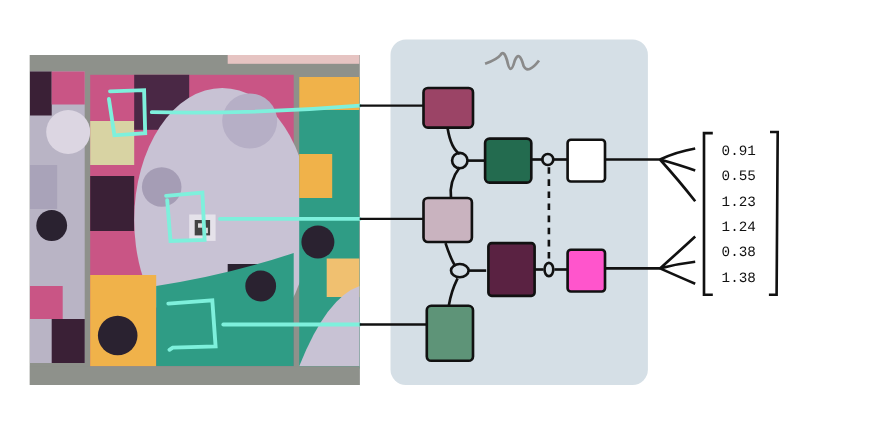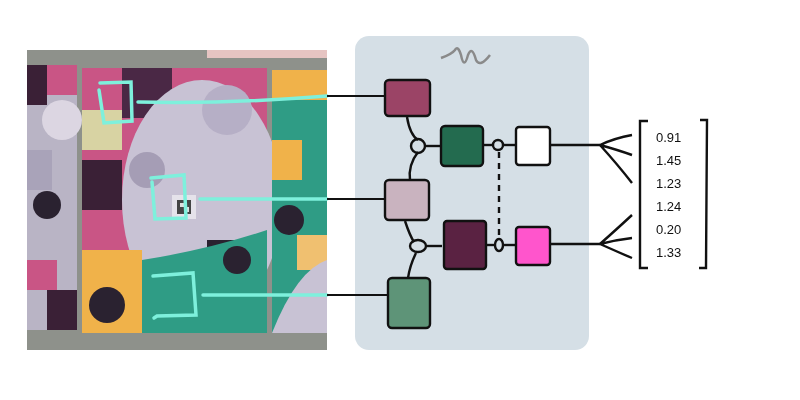--- a/index.html
+++ b/index.html
@@ -1,21 +1,21 @@
 <!DOCTYPE html>
 <html><head>
   <meta charset="utf-8">
   <style>
     html, body { margin: 0; padding: 0; background: #ffffff; }
     body { width: 800px; height: 400px; position: relative; overflow: hidden; font-family: "DejaVu Sans", sans-serif; }
     .photo { position: absolute; left: 27px; top: 50px; width: 300px; height: 300px; overflow: hidden; background: #8e918b; }
     .panel { position: absolute; left: 355px; top: 36px; width: 234px; height: 314px; background: #d5dfe6; border-radius: 14px; }
     svg.overlay { position: absolute; left: 0; top: 0; width: 800px; height: 400px; }
     .vec { position: absolute; left: 640px; top: 120px; width: 68px; height: 150px; }
-    .vec .vals { position: absolute; left: 16px; top: 6px; font-family: Liberation Sans, sans-serif; font-size: 13px; line-height: 23px; color: #111; }
+    .vec .vals { position: absolute; left: 16px; top: 6px; font-family: Liberation Mono, monospace; font-size: 13px; line-height: 23px; color: #111; }
   </style>
 </head>
 <body>
 
 <div class="photo">
   <svg width="300" height="300" viewBox="0 0 300 300">
     <rect x="0" y="0" width="300" height="300" fill="#8e918b"></rect>
     <rect x="180" y="0" width="120" height="8" fill="#e6c4c2"></rect>
 
     <g>
@@ -111,19 +111,19 @@
     <path d="M600 244 Q618 228 632 215 M600 244 Q615 240 632 238 M600 244 Q618 252 632 258" fill="none"></path>
 
     <path d="M648 121 L640 121 L640 268 L648 268" fill="none"></path>
     <path d="M700 120 L707 120 L706 268 L699 268" fill="none"></path>
   </g>
 </svg>
 
 <div class="vec">
   <div class="vals">
     <div>0.91</div>
-    <div>1.45</div>
+    <div>0.55</div>
     <div>1.23</div>
     <div>1.24</div>
-    <div>0.20</div>
-    <div>1.33</div>
+    <div>0.38</div>
+    <div>1.38</div>
   </div>
 </div>
 
 </body></html>

